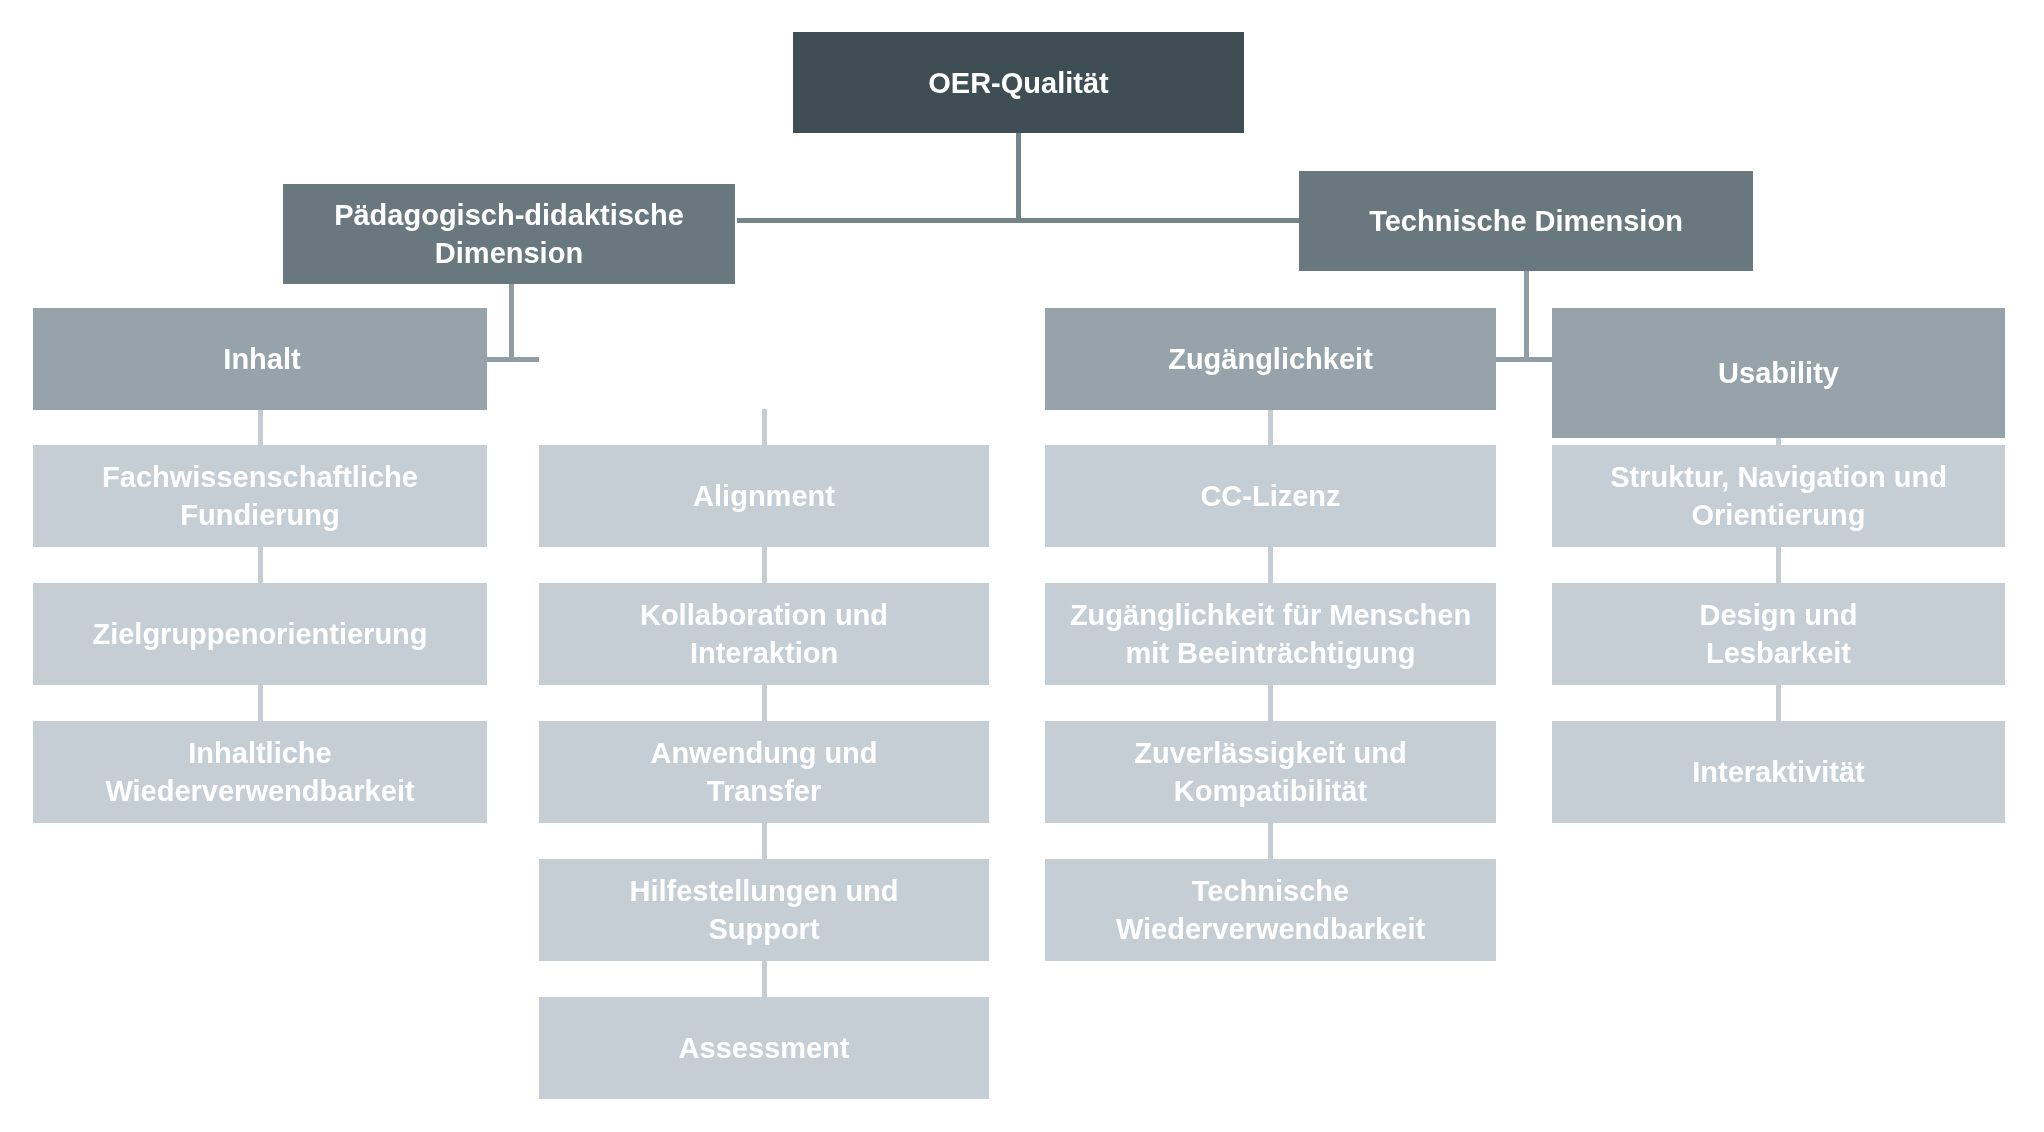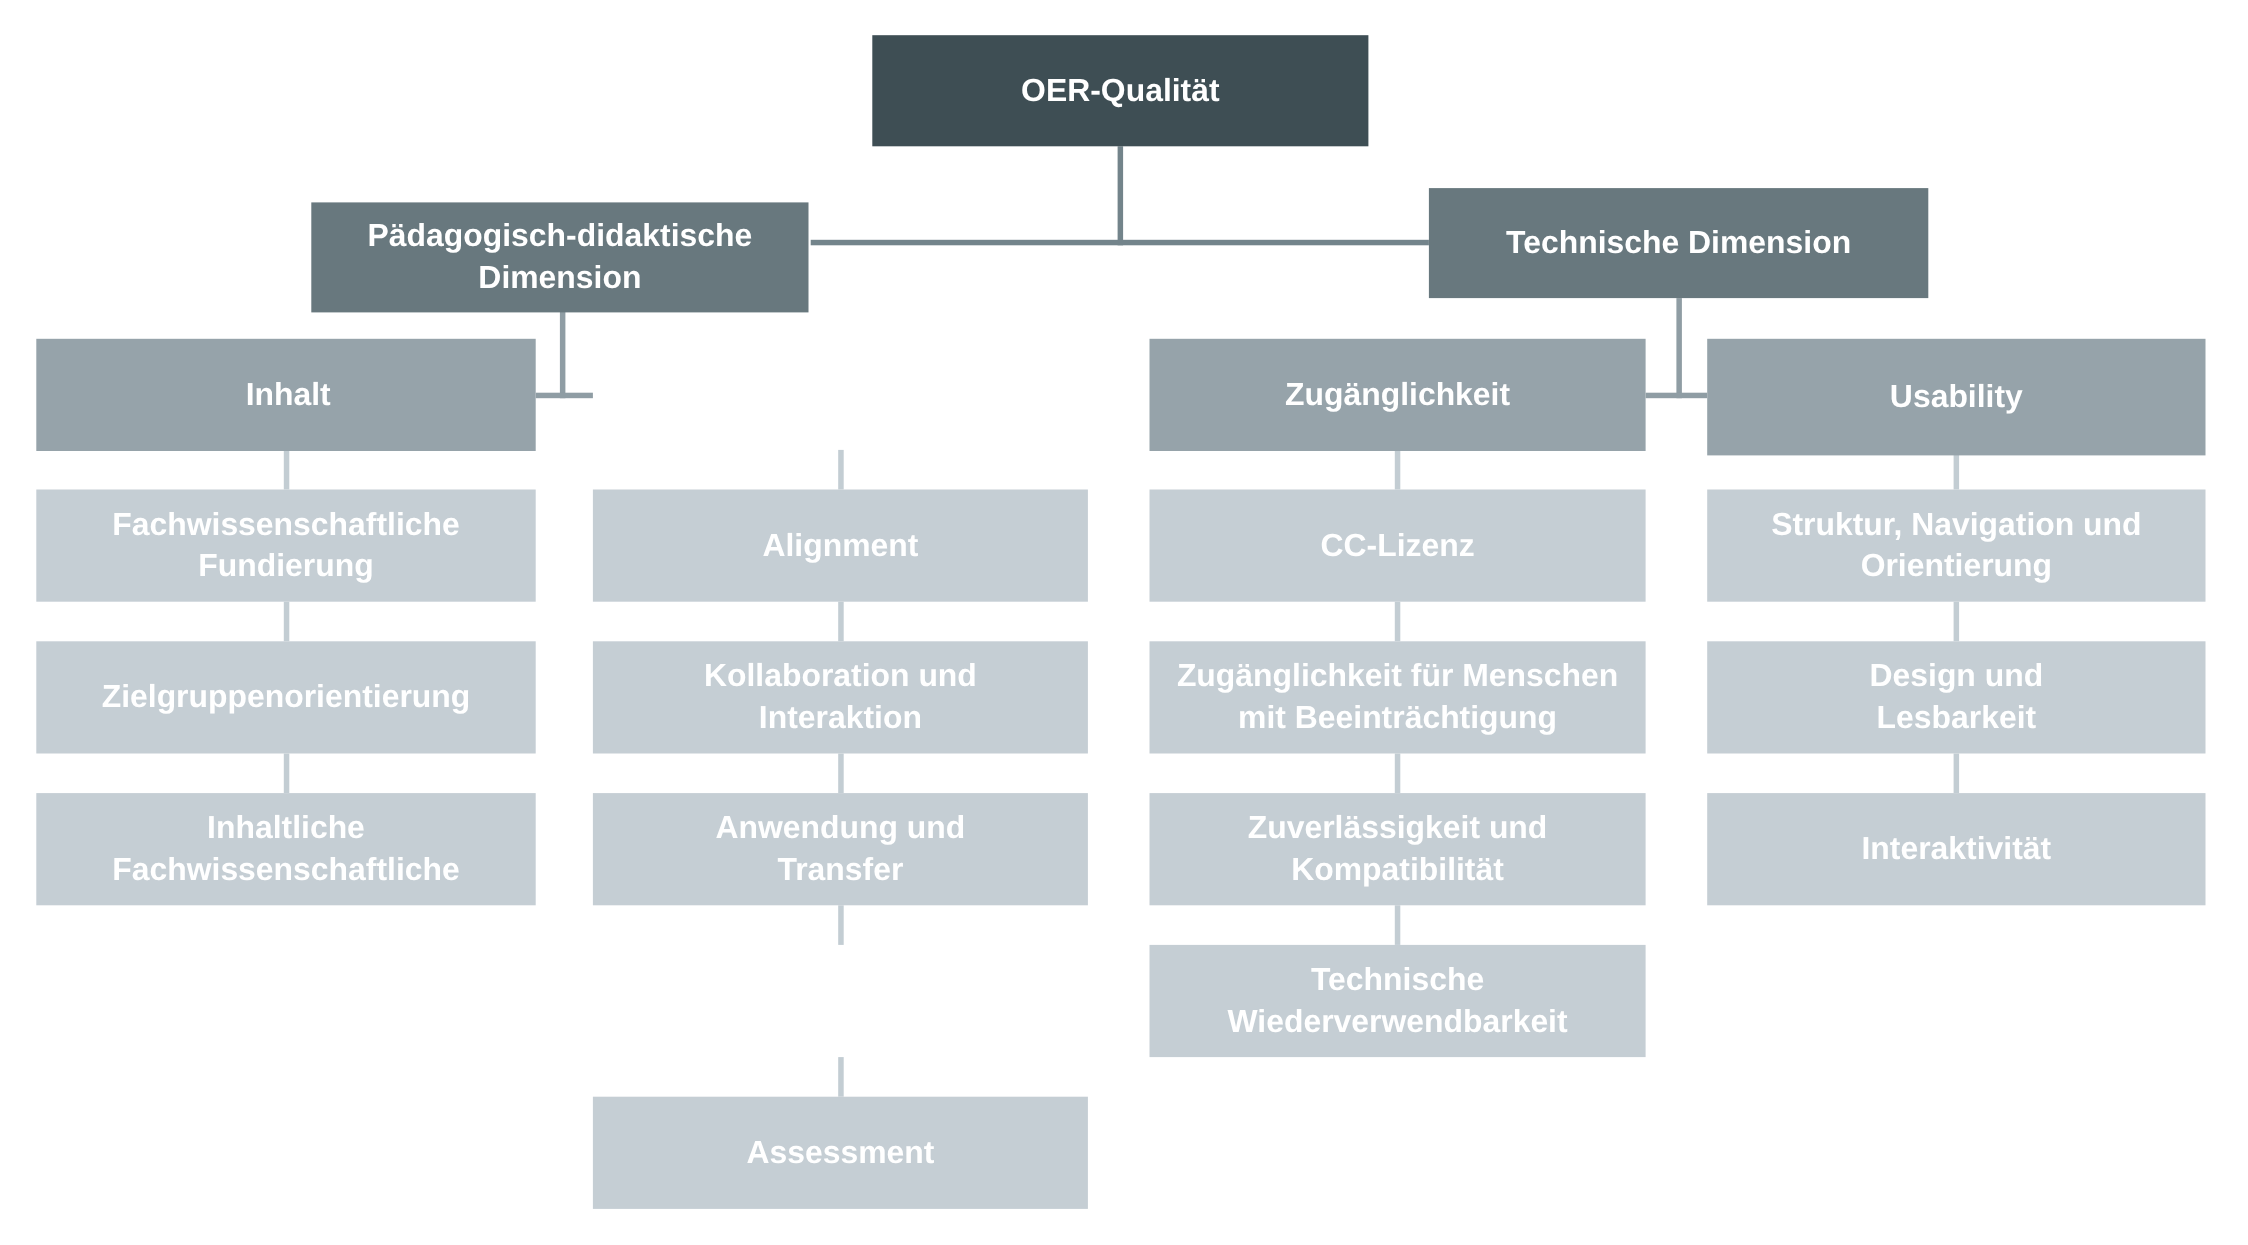--- a/index.html
+++ b/index.html
@@ -37,21 +37,21 @@
 
   
   #n-root { left: 793px;  top: 32px;  width: 451px; height: 101px; }
   
   #n-dim-paed { left: 283px;  top: 184px; width: 452px; height: 100px; }
   #n-dim-tech { left: 1299px; top: 171px; width: 454px; height: 100px; }
   
   #n-cat-0 { left: 33px;   top: 308px; width: 454px; height: 102px; padding-left: 14px; }
   #n-cat-1 { left: 539px;  top: 308px; width: 450px; height: 102px; }
   #n-cat-2 { left: 1045px; top: 308px; width: 451px; height: 102px; }
-  #n-cat-3 { left: 1552px; top: 308px; width: 453px; height: 106px; }
+  #n-cat-3 { left: 1552px; top: 308px; width: 453px; height: 130px; }
   
   .col0 { left: 33px;   width: 454px; }
   .col1 { left: 539px;  width: 450px; }
   .col2 { left: 1045px; width: 451px; }
   .col3 { left: 1552px; width: 453px; }
   .row0 { top: 445px; height: 102px; }
   .row1 { top: 583px; height: 102px; }
   .row2 { top: 721px; height: 102px; }
   .row3 { top: 859px; height: 102px; }
   .row4 { top: 997px; height: 102px; }
@@ -115,27 +115,29 @@
   <div class="node lvl-dim" id="n-dim-tech">Technische Dimension</div>
 
   <div class="node lvl-cat" id="n-cat-0">Inhalt</div>
   <div class="node lvl-cat" id="n-cat-2">Zugänglichkeit</div>
   <div class="node lvl-cat" id="n-cat-3">Usability</div>
 
   <div class="node lvl-item col0 row0">Fachwissenschaftliche
 Fundierung</div>
   <div class="node lvl-item col0 row1">Zielgruppenorientierung</div>
   <div class="node lvl-item col0 row2">Inhaltliche
-Fachwissenschaftliche</div>
+Wiederverwendbarkeit</div>
 
   <div class="node lvl-item col1 row0">Alignment</div>
   <div class="node lvl-item col1 row1">Kollaboration und
 Interaktion</div>
   <div class="node lvl-item col1 row2">Anwendung und
 Transfer</div>
+  <div class="node lvl-item col1 row3">Hilfestellungen und
+Support</div>
   <div class="node lvl-item col1 row4">Assessment</div>
 
   <div class="node lvl-item col2 row0">CC-Lizenz</div>
   <div class="node lvl-item col2 row1">Zugänglichkeit für Menschen
 mit Beeinträchtigung</div>
   <div class="node lvl-item col2 row2">Zuverlässigkeit und
 Kompatibilität</div>
   <div class="node lvl-item col2 row3">Technische
 Wiederverwendbarkeit</div>
 

